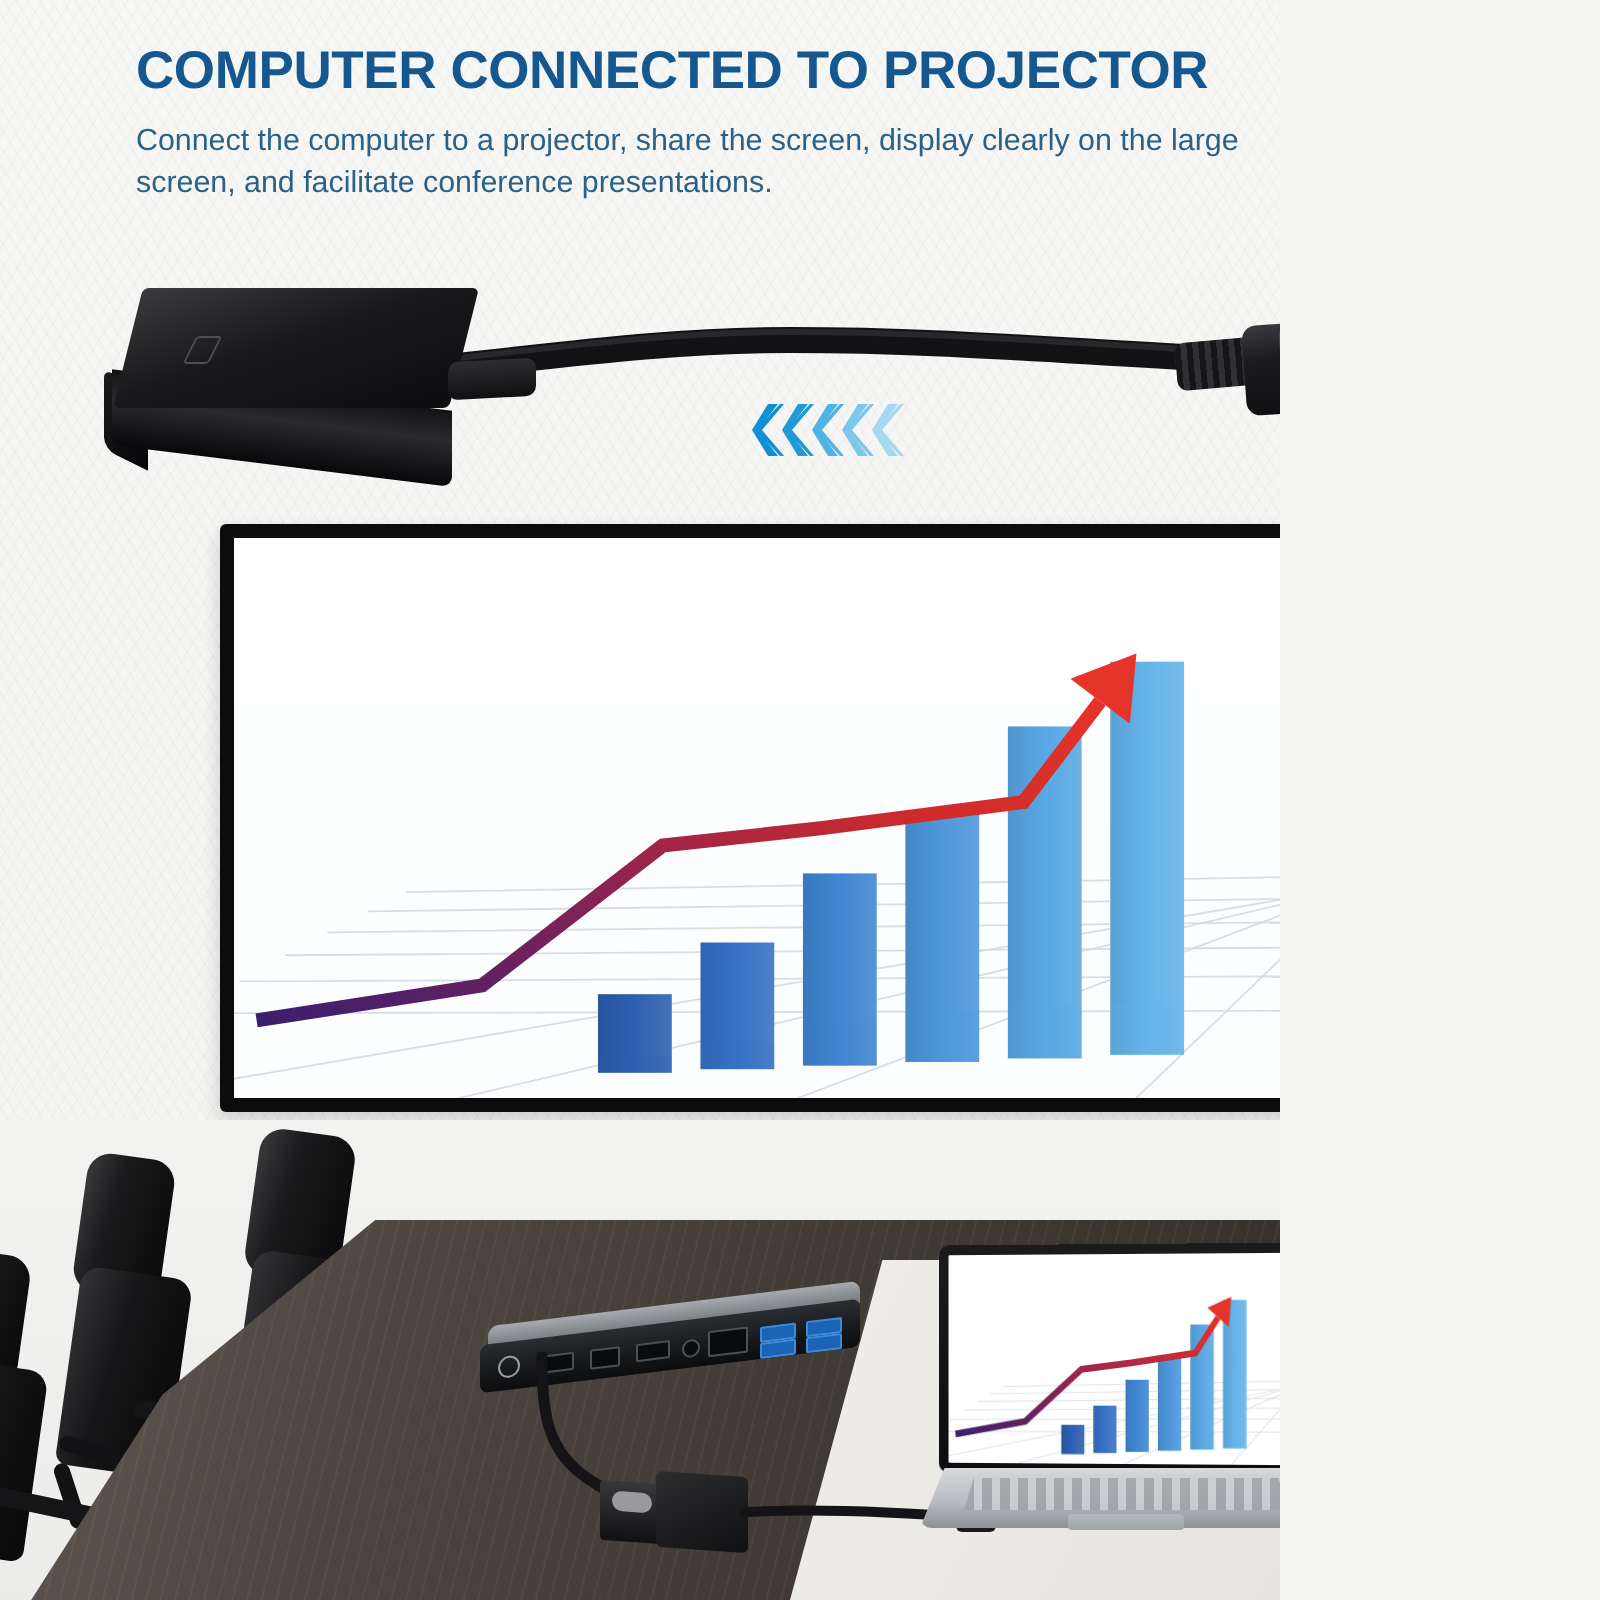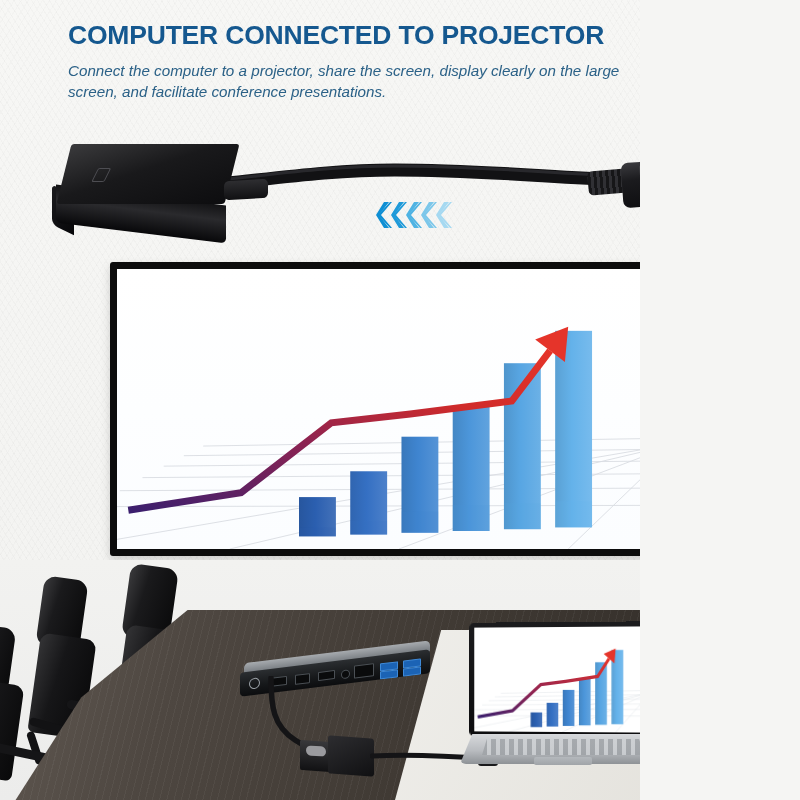--- a/index.html
+++ b/index.html
@@ -22,21 +22,21 @@
 
   
   #header{position:absolute;left:68px;top:22px;width:650px;}
   #title{
     font-size:26.5px;font-weight:bold;color:#15588f;
     letter-spacing:-0.2px;line-height:1.05;margin:0;
     font-family:"Liberation Sans", sans-serif;
   }
   #subtitle{
     margin:10px 0 0 0;font-size:15.2px;color:#2b6187;line-height:1.42;
-    max-width:580px;font-weight:normal;font-style:italic;
+    max-width:580px;font-weight:normal;
   }
 
   
   #adapter-group{position:absolute;left:52px;top:138px;width:250px;height:110px;}
   .adp-top{
     position:absolute;left:12px;top:6px;width:168px;height:60px;
     background:linear-gradient(160deg,#3a3a3c 0%,#19191b 45%,#0d0d0f 100%);
     transform:skewX(-14deg);
     border-radius:3px;
   }

